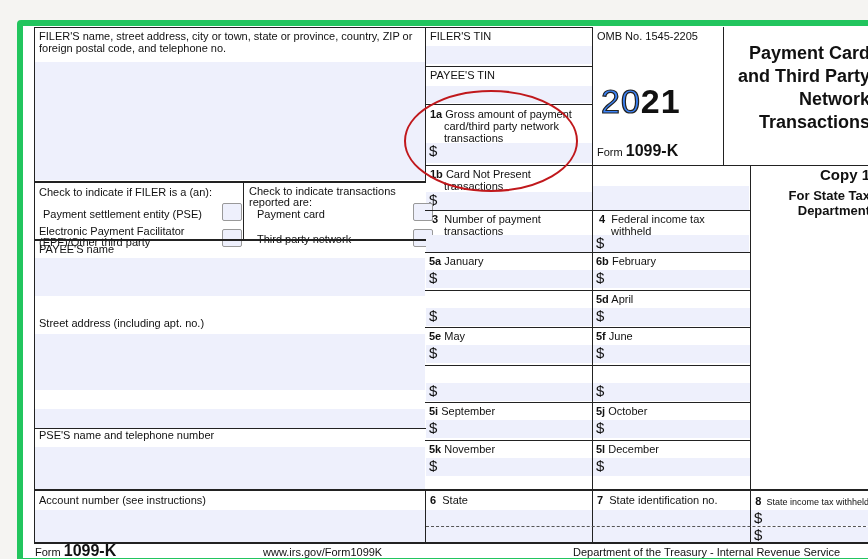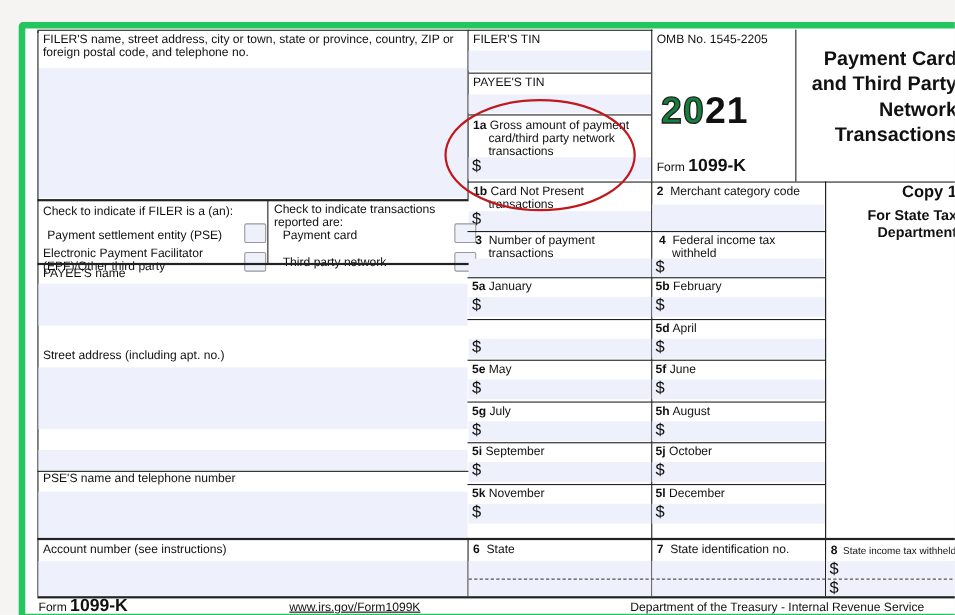--- a/index.html
+++ b/index.html
@@ -8,21 +8,21 @@
   .abs { position:absolute; box-sizing:border-box; }
   .lbl { font-size:11px; line-height:12px; padding:2px 4px; }
   .fill { background:#eef0fc; }
   .bl { border-left:1px solid #222; }
   .bt { border-top:1px solid #222; }
   .bt2 { border-top:2px solid #222; }
   .dollar { font-size:15px; line-height:16px; padding-left:3px; }
   .bold { font-weight:bold; }
   .cb { width:20px; height:18px; border:1px solid #999; background:#eef0fc; border-radius:2px; }
   .year { font-size:34px; font-weight:bold; letter-spacing:1px; }
-  .year .outline { color:#15803d; -webkit-text-stroke:1.2px #222; font-weight:bold; }
+  .year .outline { color:#3b82f6; -webkit-text-stroke:1.2px #222; font-weight:normal; }
   .title { font-size:18px; font-weight:bold; text-align:right; line-height:23px; }
   .dash { border-top:1px dashed #555; }
 </style>
 </head>
 <body>
 
 <div class="card">
 
   <div class="abs lbl" style="left:12px;top:2px;width:390px;height:30px;">FILER'S name, street address, city or town, state or province, country, ZIP or foreign postal code, and telephone no.</div>
   <div class="abs fill" style="left:12px;top:36px;width:390px;height:118px;"></div>
@@ -43,21 +43,20 @@
   <div class="abs lbl" style="left:570px;top:2px;width:130px;">OMB No. 1545-2205</div>
   <div class="abs year" style="left:578px;top:56px;"><span class="outline">20</span><span>21</span></div>
   <div class="abs" style="left:574px;top:116px;font-size:11px;"><span>Form</span> <span class="bold" style="font-size:16px;">1099-K</span></div>
   <div class="abs bl" style="left:700px;top:1px;width:1px;height:138px;"></div>
   <div class="abs title" style="left:705px;top:16px;width:142px;">Payment Card and Third Party Network Transactions</div>
 
   <div class="abs bt" style="left:402px;top:139px;width:445px;height:1px;"></div>
   <div class="abs lbl" style="left:403px;top:140px;width:166px;padding-left:18px;text-indent:-14px;"><span class="bold">1b</span> <span>Card Not Present transactions</span></div>
   <div class="abs fill dollar" style="left:403px;top:166px;width:166px;height:18px;">$</div>
   <div class="abs bl" style="left:569px;top:139px;width:1px;height:377px;"></div>
-  <div class="abs lbl" style="left:570px;top:140px;width:160px;"><span class="bold">2</span>&nbsp; <span>Merchant category code</span></div>
   <div class="abs fill" style="left:570px;top:160px;width:156px;height:24px;"></div>
   <div class="abs bl" style="left:727px;top:139px;width:1px;height:377px;"></div>
   <div class="abs" style="left:730px;top:140px;width:117px;text-align:right;font-weight:bold;font-size:15px;">Copy 1</div>
   <div class="abs" style="left:730px;top:162px;width:117px;text-align:right;font-weight:bold;font-size:13px;line-height:15px;">For State Tax Department</div>
 
   <div class="abs bt2" style="left:11px;top:155px;width:392px;height:1px;"></div>
   <div class="abs lbl" style="left:16px;top:180px;width:180px;">Payment settlement entity (PSE)</div>
   <div class="abs lbl" style="left:12px;top:158px;width:200px;">Check to indicate if FILER is a (an):</div>
   <div class="abs cb" style="left:199px;top:177px;"></div>
   <div class="abs lbl" style="left:12px;top:198px;width:180px;line-height:11px;">Electronic Payment Facilitator (EPF)/Other third party</div>
@@ -84,44 +83,42 @@
   <div class="abs bt" style="left:11px;top:402px;width:392px;height:1px;"></div>
   <div class="abs lbl" style="left:12px;top:401px;width:380px;">PSE'S name and telephone number</div>
   <div class="abs fill" style="left:12px;top:421px;width:390px;height:42px;"></div>
 
   <div id="months">
       <div class="abs bt" style="left: 402px; top: 226px; width: 167px; height: 37.5px;">
         <div class="lbl"><span class="bold">5a</span> <span>January</span></div>
         <div class="abs fill dollar" style="left:1px;top:17px;width:166px;height:18px;">$</div>
       </div>
       <div class="abs bt" style="left: 569px; top: 226px; width: 158px; height: 37.5px;">
-        <div class="lbl"><span class="bold">5b</span> <span>February</span></div>
+        <div class="lbl"><span class="bold">6b</span> <span>February</span></div>
         <div class="abs fill dollar" style="left:1px;top:17px;width:157px;height:18px;">$</div>
       </div>
       <div class="abs bt" style="left: 402px; top: 263.5px; width: 167px; height: 37.5px;">
         <div class="abs fill dollar" style="left:1px;top:17px;width:166px;height:18px;">$</div>
       </div>
       <div class="abs bt" style="left: 569px; top: 263.5px; width: 158px; height: 37.5px;">
         <div class="lbl"><span class="bold">5d</span> <span>April</span></div>
         <div class="abs fill dollar" style="left:1px;top:17px;width:157px;height:18px;">$</div>
       </div>
       <div class="abs bt" style="left: 402px; top: 301px; width: 167px; height: 37.5px;">
         <div class="lbl"><span class="bold">5e</span> <span>May</span></div>
         <div class="abs fill dollar" style="left:1px;top:17px;width:166px;height:18px;">$</div>
       </div>
       <div class="abs bt" style="left: 569px; top: 301px; width: 158px; height: 37.5px;">
         <div class="lbl"><span class="bold">5f</span> <span>June</span></div>
         <div class="abs fill dollar" style="left:1px;top:17px;width:157px;height:18px;">$</div>
       </div>
       <div class="abs bt" style="left: 402px; top: 338.5px; width: 167px; height: 37.5px;">
-        <div class="lbl"><span class="bold">5g</span> <span>July</span></div>
         <div class="abs fill dollar" style="left:1px;top:17px;width:166px;height:18px;">$</div>
       </div>
       <div class="abs bt" style="left: 569px; top: 338.5px; width: 158px; height: 37.5px;">
-        <div class="lbl"><span class="bold">5h</span> <span>August</span></div>
         <div class="abs fill dollar" style="left:1px;top:17px;width:157px;height:18px;">$</div>
       </div>
       <div class="abs bt" style="left: 402px; top: 376px; width: 167px; height: 37.5px;">
         <div class="lbl"><span class="bold">5i</span> <span>September</span></div>
         <div class="abs fill dollar" style="left:1px;top:17px;width:166px;height:18px;">$</div>
       </div>
       <div class="abs bt" style="left: 569px; top: 376px; width: 158px; height: 37.5px;">
         <div class="lbl"><span class="bold">5j</span> <span>October</span></div>
         <div class="abs fill dollar" style="left:1px;top:17px;width:157px;height:18px;">$</div>
       </div>
@@ -144,19 +141,19 @@
   <div class="abs fill" style="left:403px;top:484px;width:166px;height:32px;"></div>
   <div class="abs lbl" style="left:570px;top:466px;width:156px;"><span class="bold">7</span>&nbsp; <span>State identification no.</span></div>
   <div class="abs fill" style="left:570px;top:484px;width:157px;height:32px;"></div>
   <div class="abs lbl" style="left:728px;top:467px;width:122px;font-size:9px;white-space:nowrap;text-align:right;"><span class="bold" style="font-size:11px;">8</span>&nbsp; <span>State income tax withheld</span></div>
   <div class="abs fill dollar" style="left:728px;top:484px;width:120px;height:16px;">$</div>
   <div class="abs fill dollar" style="left:728px;top:501px;width:120px;height:15px;">$</div>
   <div class="abs dash" style="left:403px;top:500px;width:445px;height:1px;"></div>
   <div class="abs bt2" style="left:11px;top:516px;width:837px;height:1px;"></div>
 
   <div class="abs" style="left:12px;top:516px;font-size:11px;"><span>Form</span> <span class="bold" style="font-size:16px;">1099-K</span></div>
-  <div class="abs" style="left:240px;top:520px;font-size:11px;text-decoration:underline;">www.irs.gov/Form1099K</div>
+  <div class="abs" style="left:240px;top:520px;font-size:11px;">www.irs.gov/Form1099K</div>
   <div class="abs" style="left:550px;top:520px;width:298px;text-align:left;font-size:11px;">Department of the Treasury - Internal Revenue Service</div>
 
   <svg class="abs" style="left:378px;top:60px;width:180px;height:110px;" viewBox="0 0 180 110">
     <ellipse cx="90" cy="55" rx="86" ry="50" fill="none" stroke="#c0181c" stroke-width="2"></ellipse>
   </svg>
 </div>
 
 </body></html>

